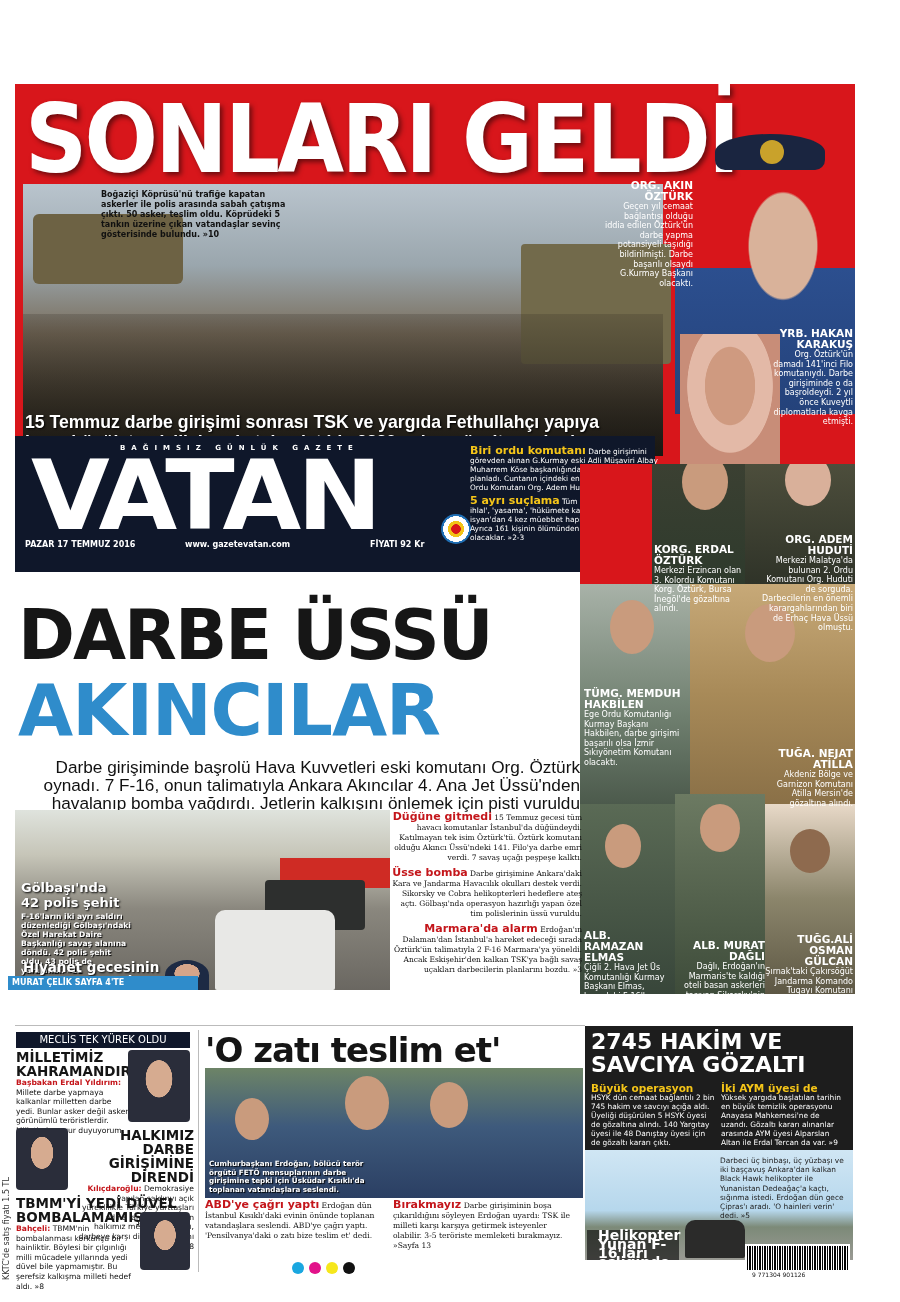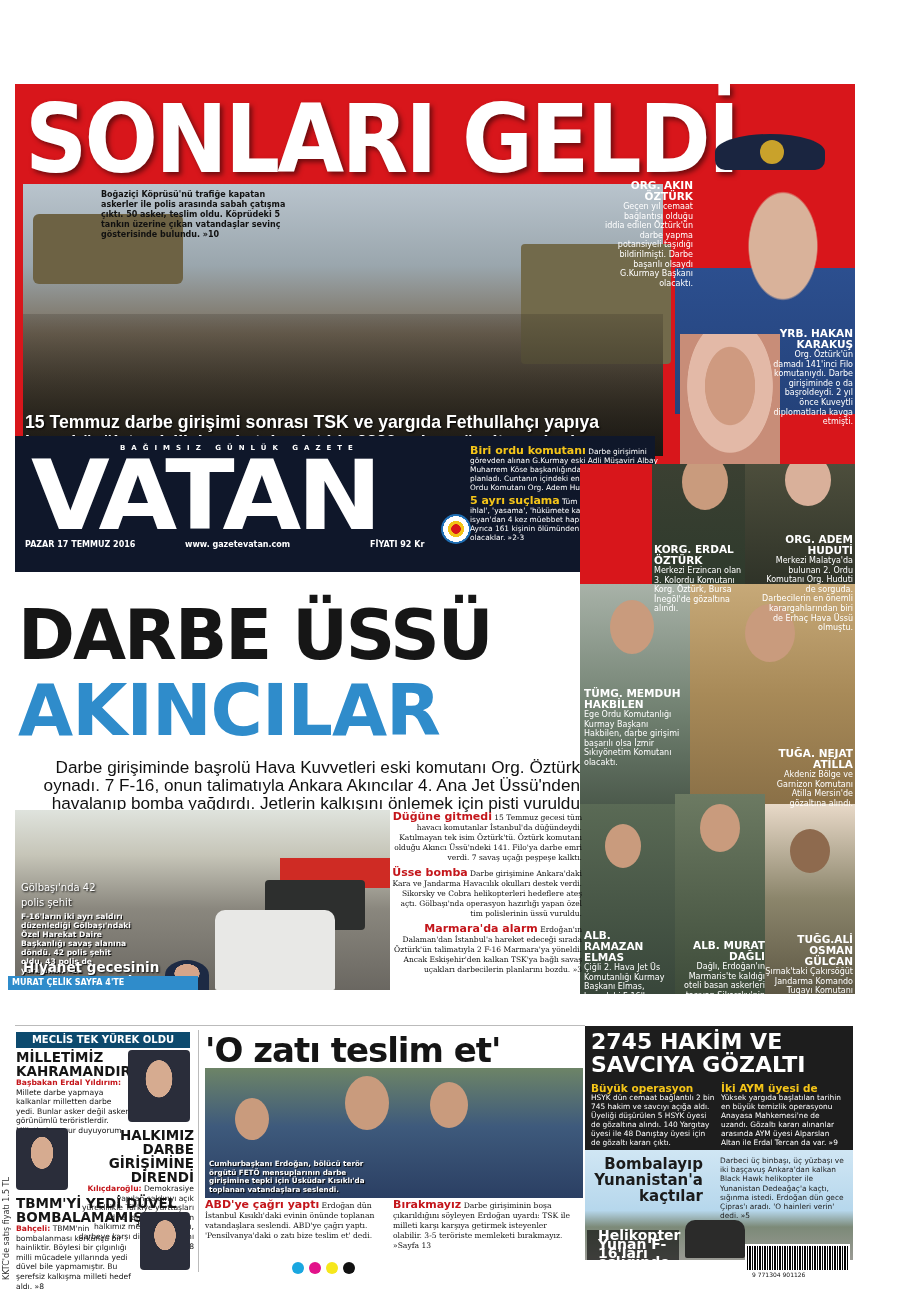--- a/index.html
+++ b/index.html
@@ -40,29 +40,29 @@
 .ph.ali{left:185px;top:340px;width:90px;height:190px;background:linear-gradient(180deg,#e8d9c8,#8b856b 50%,#5d5744)}
 .face{position:absolute;border-radius:50%;background:#c99b7d}
 
 .darbe{position:absolute;left:18px;top:598px;font-family:"DejaVu Sans",sans-serif;font-weight:900;font-size:70px;letter-spacing:-2px;line-height:74px;color:#161616;transform:scaleX(.98);transform-origin:left;white-space:nowrap}
 .akinci{position:absolute;left:18px;top:670px;font-family:"DejaVu Sans",sans-serif;font-weight:900;font-size:72px;letter-spacing:-1px;line-height:80px;color:#2f8ccb;transform:scaleX(.99);transform-origin:left;white-space:nowrap}
 .deck{position:absolute;left:20px;top:758px;width:560px;font-family:"Liberation Sans",sans-serif;font-size:17.2px;line-height:18px;color:#111;text-align:right}
 .blast{position:absolute;left:15px;top:810px;width:375px;height:180px;background:linear-gradient(180deg,#dfe3dd 0,#c6c5b8 25%,#8a877e 55%,#6a6761 100%);overflow:hidden}
 .blast .van{position:absolute;left:200px;top:100px;width:120px;height:80px;background:#e8e8e6;border-radius:10px 10px 2px 2px}
 .blast .truck{position:absolute;left:265px;top:48px;width:110px;height:30px;background:#cf2b24}
 .blast .jeep{position:absolute;left:250px;top:70px;width:100px;height:50px;background:#2d2f2e;border-radius:4px}
-.blast-h{position:absolute;left:6px;top:70px;font-weight:400;font-size:10px;line-height:15px;color:#fff;text-shadow:1px 1px 2px #000}
+.blast-h{position:absolute;left:6px;top:70px;font-weight:700;font-size:13px;line-height:15px;color:#fff;text-shadow:1px 1px 2px #000}
 .blast-t{position:absolute;left:6px;top:102px;width:110px;font-size:7.6px;line-height:9px;color:#fff;font-weight:700;text-shadow:1px 1px 1px #000}
 .hiyanet{position:absolute;left:8px;top:150px;font-weight:900;font-size:13.5px;line-height:14px;color:#fff;text-shadow:1px 1px 2px #000}
 .murat-bar{position:absolute;left:8px;top:976px;width:190px;height:14px;background:#2f8ccb;color:#fff;font-size:8px;font-weight:900;padding:2px 4px}
 .stories{position:absolute;left:388px;top:812px;width:194px;font-family:"DejaVu Serif",serif;font-size:7.5px;line-height:10px;text-align:right;color:#111}
 .stories .k{font-family:"DejaVu Sans",sans-serif;color:#c4161b;font-weight:900;font-size:11px}
 .stories p{margin-bottom:5px}
 
-.meclis-bar{position:absolute;left:16px;top:1032px;width:174px;height:16px;background:#0c4a6e;color:#fff;font-weight:700;font-size:10px;text-align:center;line-height:16px}
+.meclis-bar{position:absolute;left:16px;top:1032px;width:174px;height:16px;background:#0f172a;color:#fff;font-weight:400;font-size:10px;text-align:center;line-height:16px}
 .pol{position:absolute;width:178px;font-size:7.6px;line-height:9.6px;color:#111}
 .pol .h{font-weight:900;font-size:13.5px;line-height:14px;color:#151515}
 .pol .who{color:#c4161b;font-weight:900}
 .headshot{position:absolute;border-radius:4px;background:radial-gradient(ellipse at 50% 40%,#d6ab90 0 30%,#2a2d3a 31%)}
 .zati{position:absolute;left:205px;top:1030px;font-family:"DejaVu Sans",sans-serif;font-weight:900;font-size:34px;letter-spacing:-1px;color:#151515;line-height:40px}
 .erdogan-photo{position:absolute;left:205px;top:1068px;width:378px;height:130px;background:linear-gradient(180deg,#6d8467 0,#3e5a7c 45%,#2b3f63 100%);overflow:hidden}
 .erdogan-photo .cap{position:absolute;left:4px;top:92px;width:160px;font-size:7.2px;line-height:8.6px;color:#fff;font-weight:700;text-shadow:1px 1px 1px #000}
 .btm{position:absolute;top:1200px;width:185px;font-family:"DejaVu Serif",serif;font-size:7.6px;line-height:10px;color:#111}
 .btm .k{font-family:"DejaVu Sans",sans-serif;color:#c4161b;font-weight:900;font-size:11px}
 .dots{position:absolute;left:292px;top:1262px;display:flex;gap:5px}
@@ -232,19 +232,18 @@
   <span style="background:#111"></span>
 </div>
 
 <div class="hakim">
   <div class="t">2745 HAKİM VE SAVCIYA GÖZALTI</div>
   <div class="col" style="left:6px"><span class="k">Büyük operasyon</span><span>HSYK dün cemaat bağlantılı 2 bin 745 hakim ve savcıyı açığa aldı. Üyeliği düşürülen 5 HSYK üyesi de gözaltına alındı. 140 Yargıtay üyesi ile 48 Danıştay üyesi için de gözaltı kararı çıktı.</span></div>
   <div class="col" style="left:136px"><span class="k">İki AYM üyesi de</span><span>Yüksek yargıda başlatılan tarihin en büyük temizlik operasyonu Anayasa Mahkemesi'ne de uzandı. Gözaltı kararı alınanlar arasında AYM üyesi Alparslan Altan ile Erdal Tercan da var. »9</span></div>
 </div>
 
 <div class="heli">
-  <div class="t">Bombalayıp Yunanistan'a kaçtılar</div>
   <div class="x">Darbeci üç binbaşı, üç yüzbaşı ve iki başçavuş Ankara'dan kalkan Black Hawk helikopter ile Yunanistan Dedeağaç'a kaçtı, sığınma istedi. Erdoğan dün gece Çipras'ı aradı. 'O hainleri verin' dedi. »5</div>
   <div class="body"></div>
   <div class="c" style="width:92px">Helikopter Yunan F-16'ları eşliğinde Dedeağaç'a indi.</div>
 </div>
 <div class="barcode"></div>
 <div class="abs" style="left:752px;top:1271px;font-size:6px;color:#111">9 771304 901126</div>
 
 </body></html>

